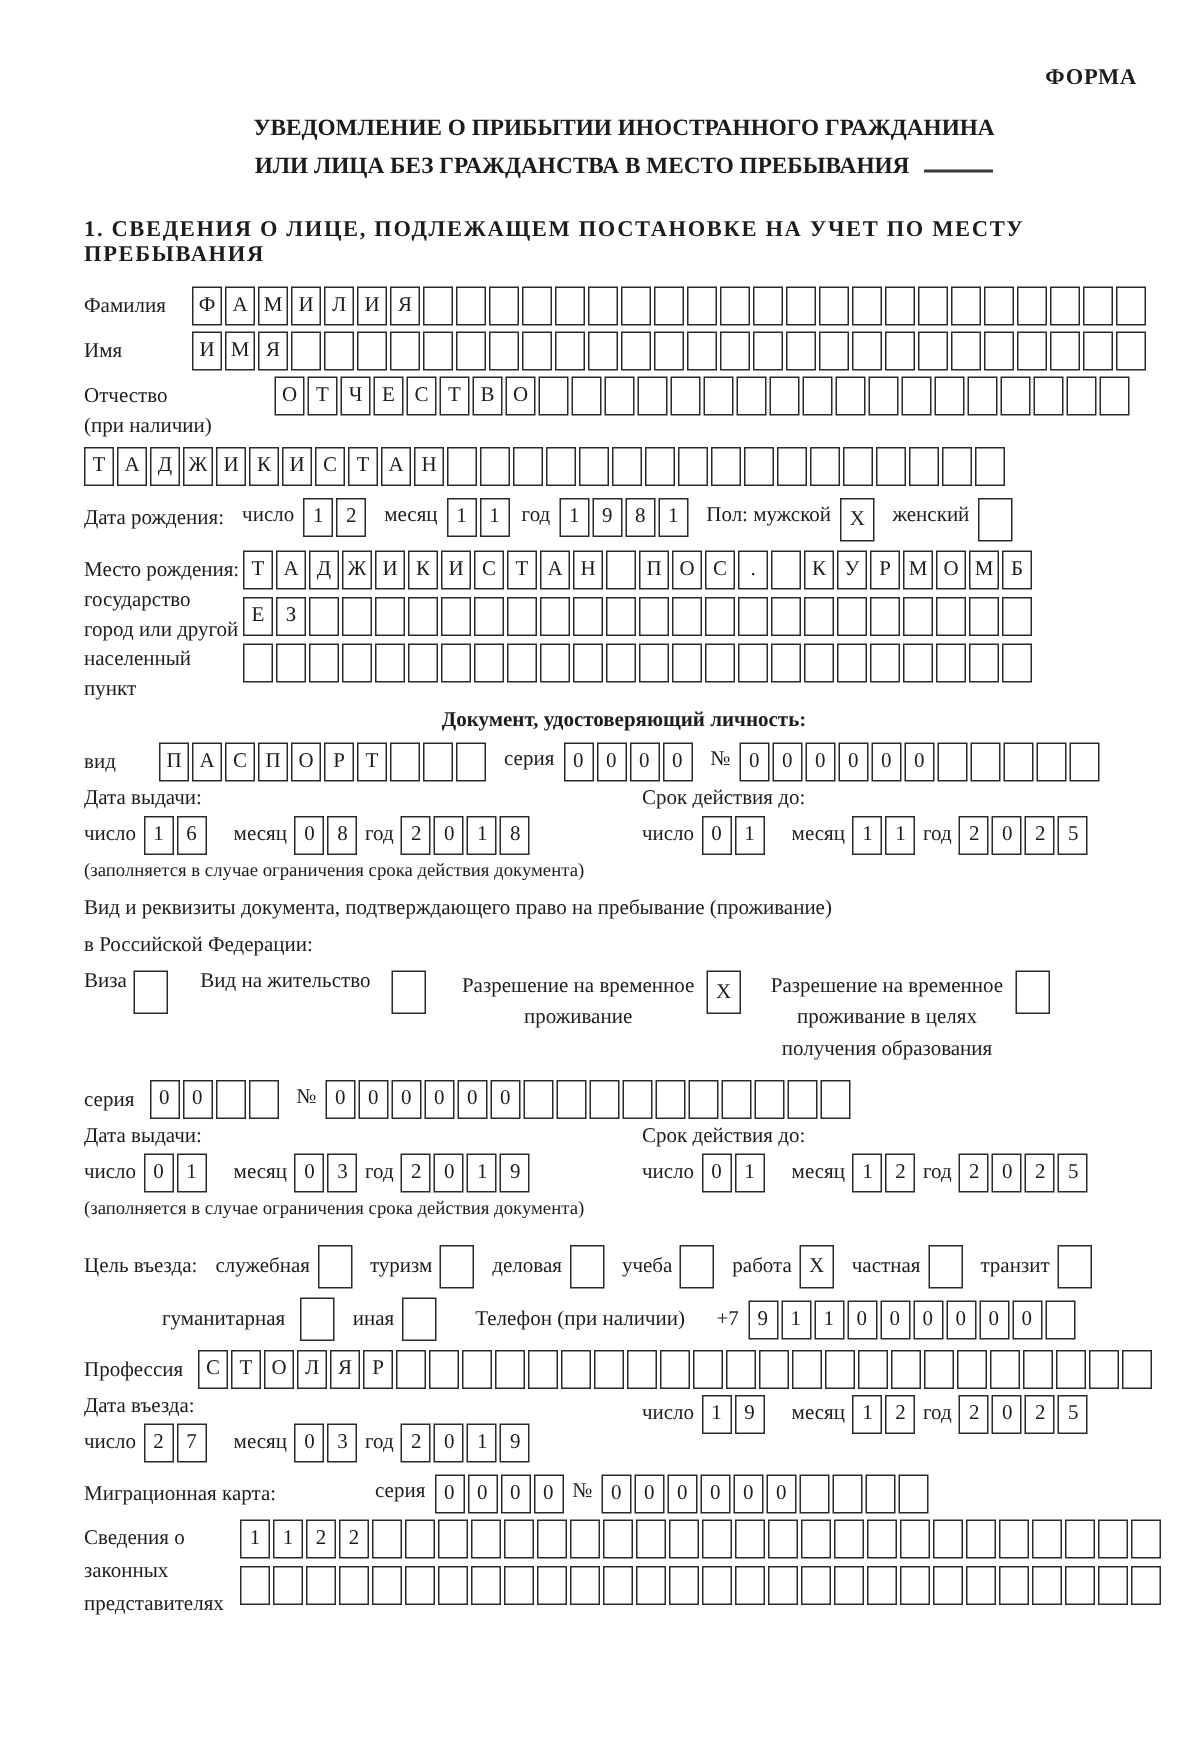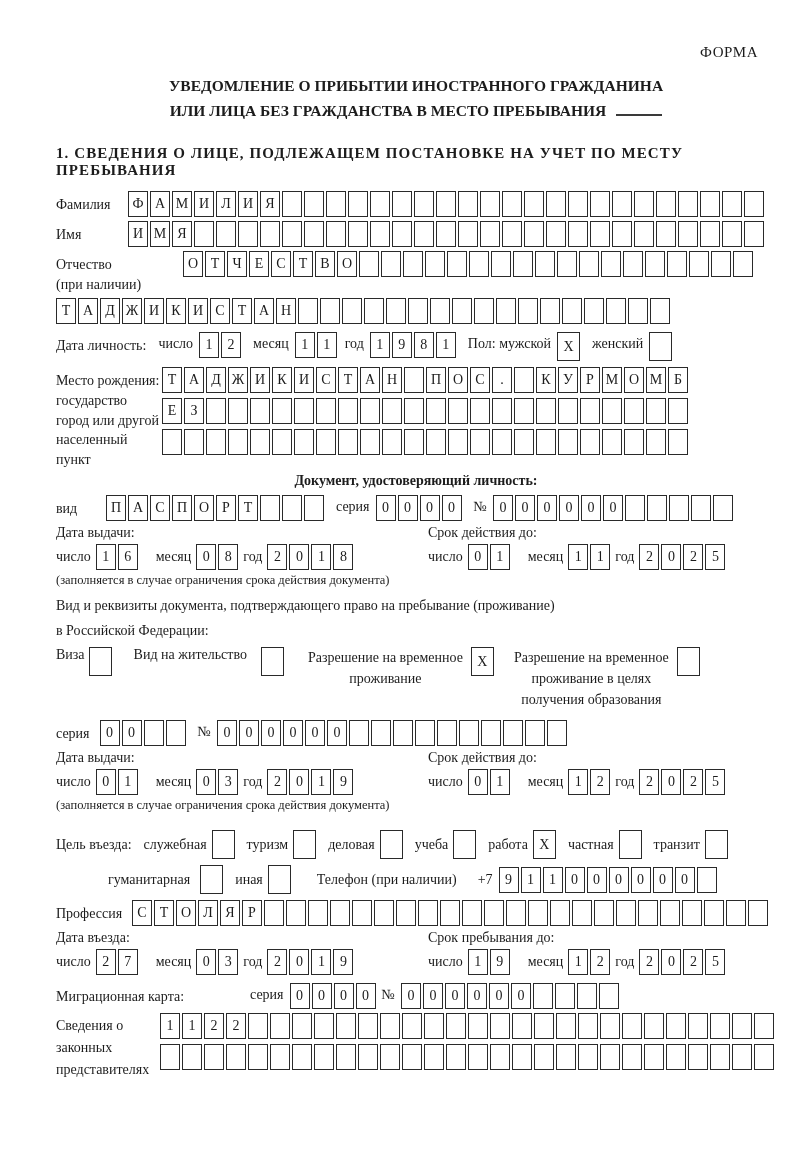--- a/index.html
+++ b/index.html
@@ -6,21 +6,21 @@
   html,body { margin:0; padding:0; }
   body {
     width:800px; height:1163px; overflow:hidden;
     background:#ffffff; color:#1c1c1c;
     font-family:"Liberation Serif","DejaVu Serif",serif;
   }
   .page { padding:26px 24px 0 56px; }
 
   .ref { margin-left:505px; font-size:14px; line-height:1.34; white-space:nowrap; }
   .ref-sub { font-size:13px; margin-top:4px; white-space:nowrap; }
-  .forma { text-align:right; padding-right:18px; font-weight:400; font-size:15px; margin-top:18px; letter-spacing:.5px; }
+  .forma { text-align:right; padding-right:18px; font-weight:700; font-size:15px; margin-top:18px; letter-spacing:.5px; }
 
   .title { text-align:center; font-weight:700; font-size:15.5px; line-height:1.62; margin-top:12px; }
   .uline { display:inline-block; width:46px; height:2px; background:#3a3a3a; margin-left:10px; }
 
   .sec { font-weight:700; font-size:15px; letter-spacing:1.1px; margin-top:22px; margin-bottom:12px; }
 
   .frow { display:flex; align-items:flex-start; margin-bottom:4px; font-size:14px; }
   .lbl { flex:none; padding-top:4px; line-height:1.4; }
   .w72{width:72px}.w95{width:95px}.w106{width:106px}.w127{width:127px}.w50{width:50px}.w170{width:170px}
   .cells { display:flex; gap:2px; flex:none; }
@@ -201,21 +201,21 @@
         <span class="cell"></span>
         <span class="cell"></span>
         <span class="cell"></span>
         <span class="cell"></span>
         <span class="cell"></span>
         <span class="cell"></span>
       </div>
   </div>
 
   <div class="frow" style="margin-top:8px">
-    <div class="lbl">Дата личность:</div>
+    <div class="lbl">Дата рождения:</div>
     <div class="mid">число</div>
     <div class="cells">
         <span class="cell">1</span>
         <span class="cell">2</span>
       </div>
     <div class="mid">месяц</div>
     <div class="cells">
         <span class="cell">1</span>
         <span class="cell">1</span>
       </div>
@@ -642,21 +642,20 @@
         <span>год</span>
         <span class="cells">
             <span class="cell">2</span>
             <span class="cell">0</span>
             <span class="cell">1</span>
             <span class="cell">9</span>
           </span>
       </div>
     </div>
     <div class="dcol2">
-      <div class="dhdr">Срок пребывания до:</div>
       <div class="dline">
         <span>число</span>
         <span class="cells">
             <span class="cell">1</span>
             <span class="cell">9</span>
           </span>
         <span class="gap"></span>
         <span>месяц</span>
         <span class="cells">
             <span class="cell">1</span>

